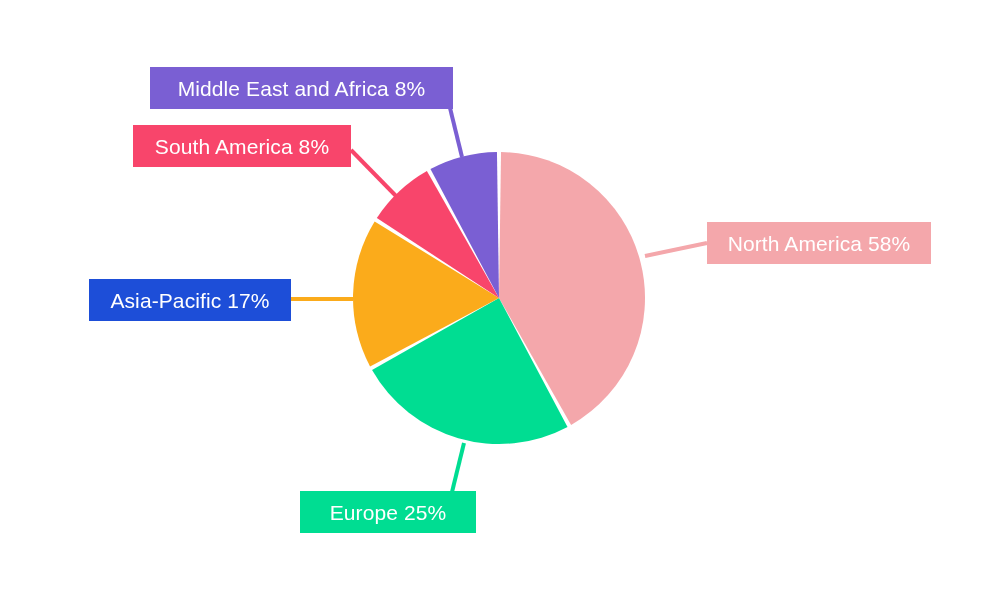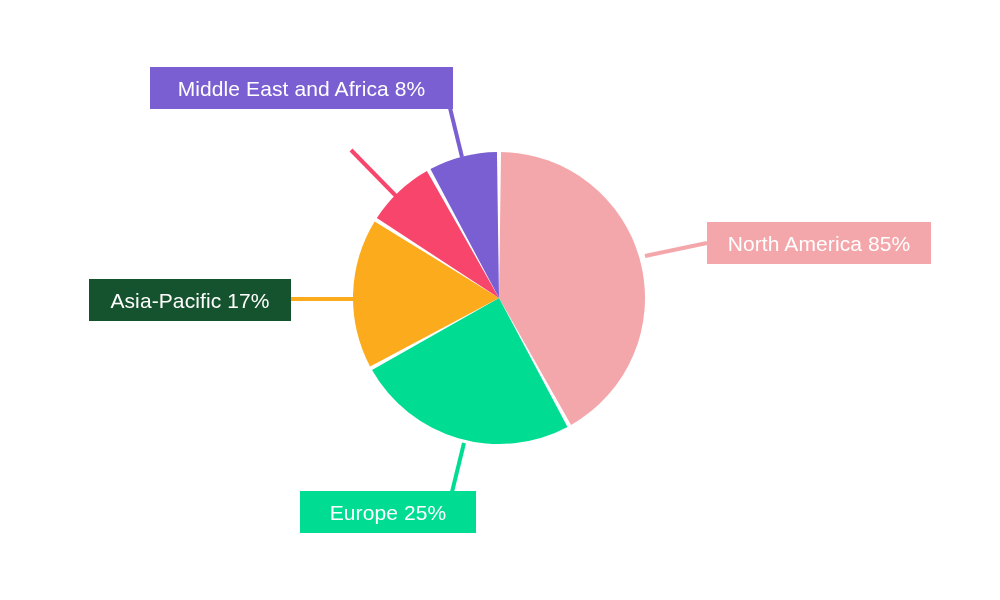--- a/index.html
+++ b/index.html
@@ -54,25 +54,28 @@
     <g id="leader-lines">
         <line x1="645" y1="256" x2="707" y2="243" stroke="#f4a7ab" stroke-width="4"></line>
         <line x1="464" y1="443" x2="452" y2="492" stroke="#00dd92" stroke-width="4"></line>
         <line x1="353" y1="299" x2="291" y2="299" stroke="#fbab1b" stroke-width="4"></line>
         <line x1="396" y1="196" x2="351" y2="150" stroke="#f8456b" stroke-width="4"></line>
         <line x1="462" y1="157" x2="450" y2="108" stroke="#7a5fd3" stroke-width="4"></line>
       </g>
   </svg>
 
   <div class="pie-label" style="left: 707px; top: 222px; width: 224px; height: 42px; background: rgb(244, 167, 171); color: rgb(255, 255, 255);">
-    <span>North America 85%</span>
+    <span>North America 58%</span>
   </div>
   <div class="pie-label" style="left: 300px; top: 491px; width: 176px; height: 42px; background: rgb(0, 221, 146); color: rgb(255, 255, 255);">
     <span>Europe 25%</span>
   </div>
-  <div class="pie-label" style="left: 89px; top: 279px; width: 202px; height: 42px; background: #14532d; color: rgb(255, 255, 255);">
+  <div class="pie-label" style="left: 89px; top: 279px; width: 202px; height: 42px; background: #1d4ed8; color: rgb(255, 255, 255);">
     <span>Asia-Pacific 17%</span>
+  </div>
+  <div class="pie-label" style="left: 133px; top: 125px; width: 218px; height: 42px; background: rgb(248, 69, 107); color: rgb(255, 255, 255);">
+    <span>South America 8%</span>
   </div>
   <div class="pie-label" style="left: 150px; top: 67px; width: 303px; height: 42px; background: rgb(122, 95, 211); color: rgb(255, 255, 255);">
     <span>Middle East and Africa 8%</span>
   </div>
 
 </div>
 
 </body></html>

